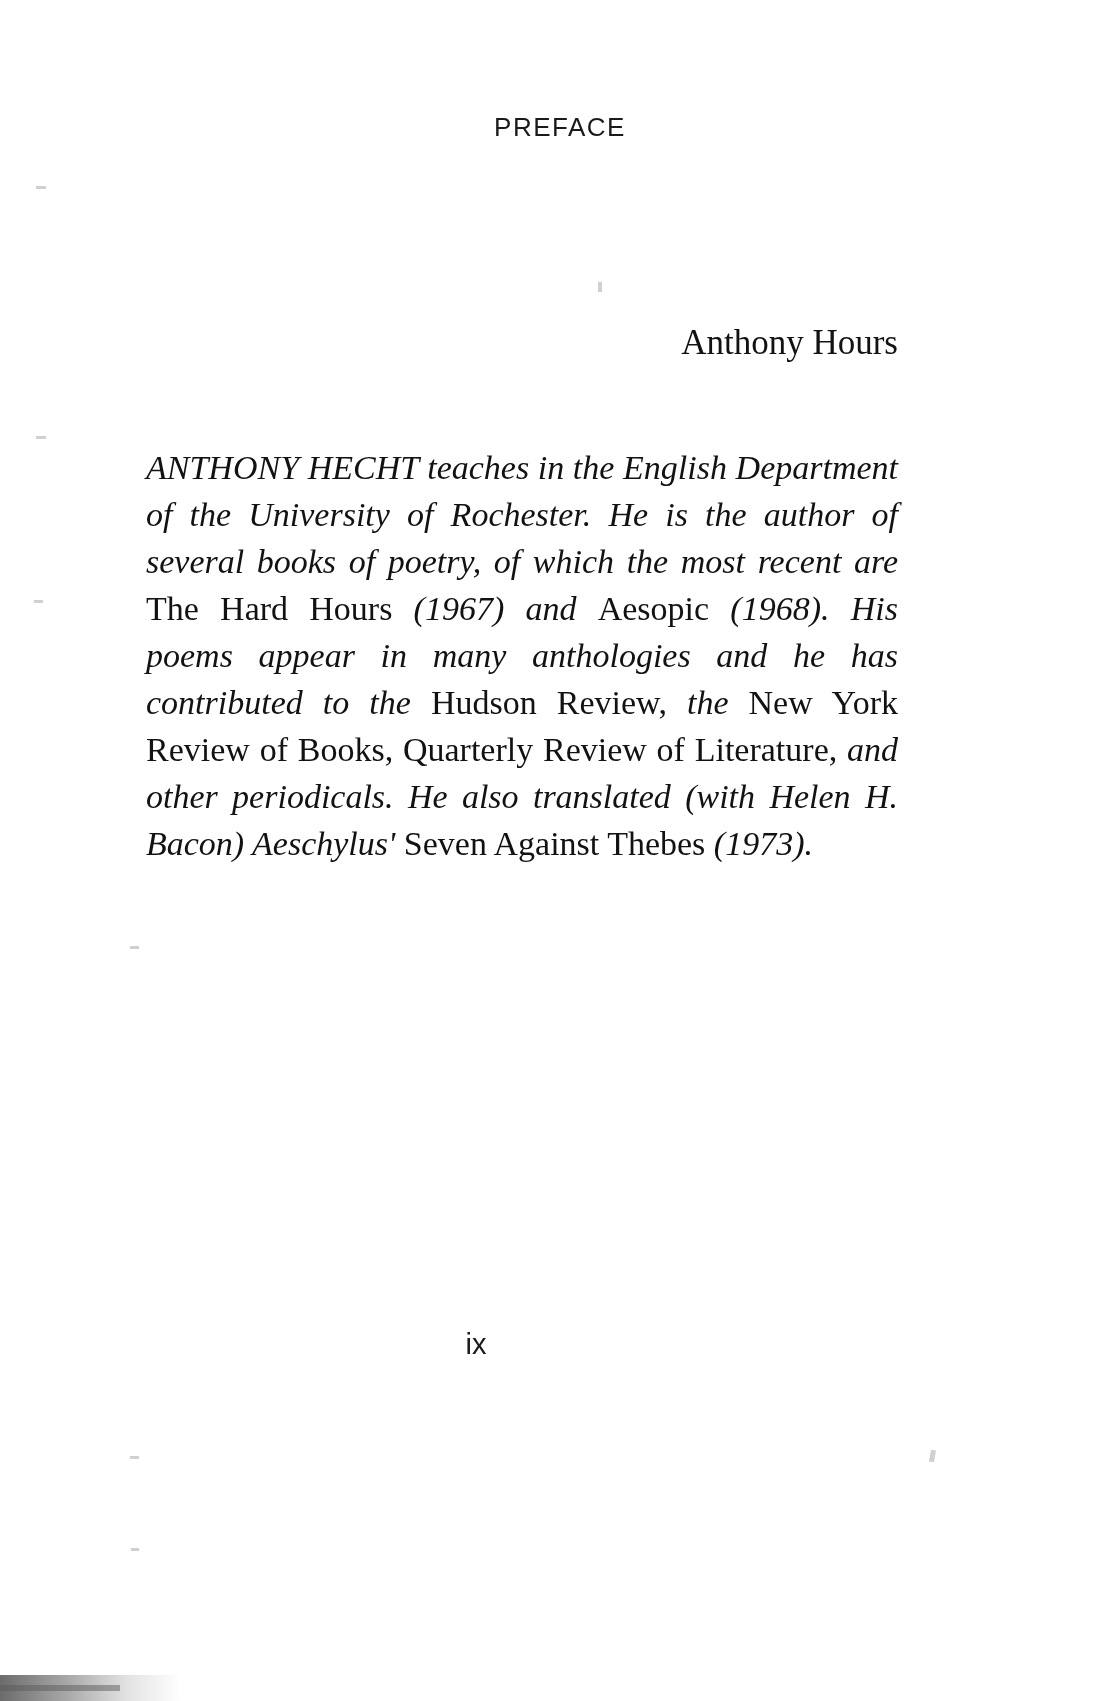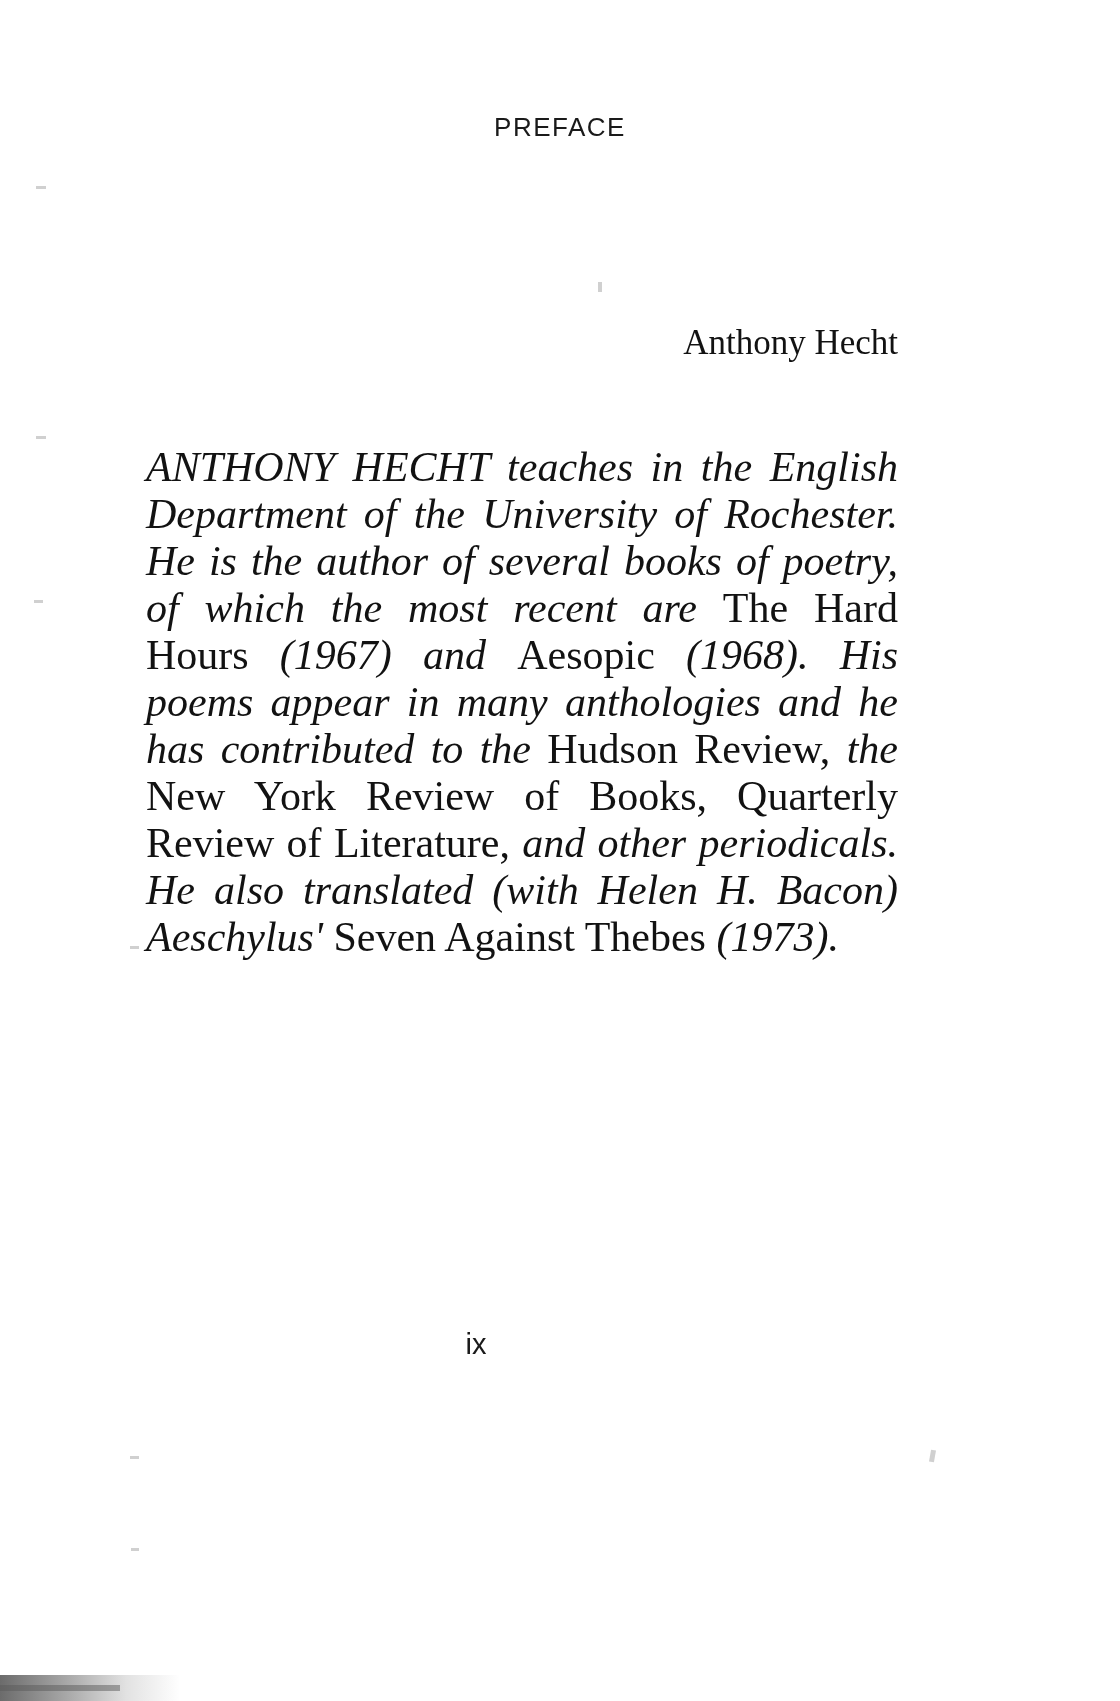--- a/index.html
+++ b/index.html
@@ -44,21 +44,21 @@
   }
   .byline {
     top: 320px;
     text-align: right;
     font-size: 35px;
     line-height: 46px;
     color: #121212;
   }
   .bio {
     top: 444px;
-    font-size: 42px;
+    font-size: 34px;
     line-height: 47px;
     text-align: justify;
     text-justify: inter-word;
     color: #121212;
   }
   .bio .rom {
     font-style: normal;
   }
   .folio {
     position: absolute;
@@ -96,21 +96,21 @@
   }
 </style>
 </head>
 <body>
 
 <div class="page">
 
   <div class="running-head">PREFACE</div>
 
 
-  <div class="body-col byline">Anthony Hecht</div>
+  <div class="body-col byline">Anthony Hours</div>
 
   <div class="body-col bio" id="bio-note"><span class="" style="font-style: italic;">ANTHONY HECHT teaches in the English Department of the University of Rochester. He is the author of several books of poetry, of which the most recent are </span><span class="rom" style="font-style: normal;">The Hard Hours</span><span class="" style="font-style: italic;"> (1967) and </span><span class="rom" style="font-style: normal;">Aesopic</span><span class="" style="font-style: italic;"> (1968). His poems appear in many anthologies and he has contributed to the </span><span class="rom" style="font-style: normal;">Hudson Review,</span><span class="" style="font-style: italic;"> the </span><span class="rom" style="font-style: normal;">New York Review of Books, Quarterly Review of Literature,</span><span class="" style="font-style: italic;"> and other periodicals. He also translated (with Helen H. Bacon) Aeschylus'</span><span class="rom" style="font-style: normal;"> Seven Against Thebes</span><span class="" style="font-style: italic;"> (1973).</span></div>
 
   <div class="folio">ix</div>
 
   <div class="speck" style="left:36px;  top:186px;  width:10px; height:3px;"></div>
   <div class="speck" style="left:36px;  top:436px;  width:10px; height:3px;"></div>
   <div class="speck" style="left:34px;  top:600px;  width:9px;  height:3px;"></div>
   <div class="speck" style="left:130px; top:946px;  width:9px;  height:3px;"></div>
   <div class="speck" style="left:130px; top:1456px; width:9px;  height:3px;"></div>

